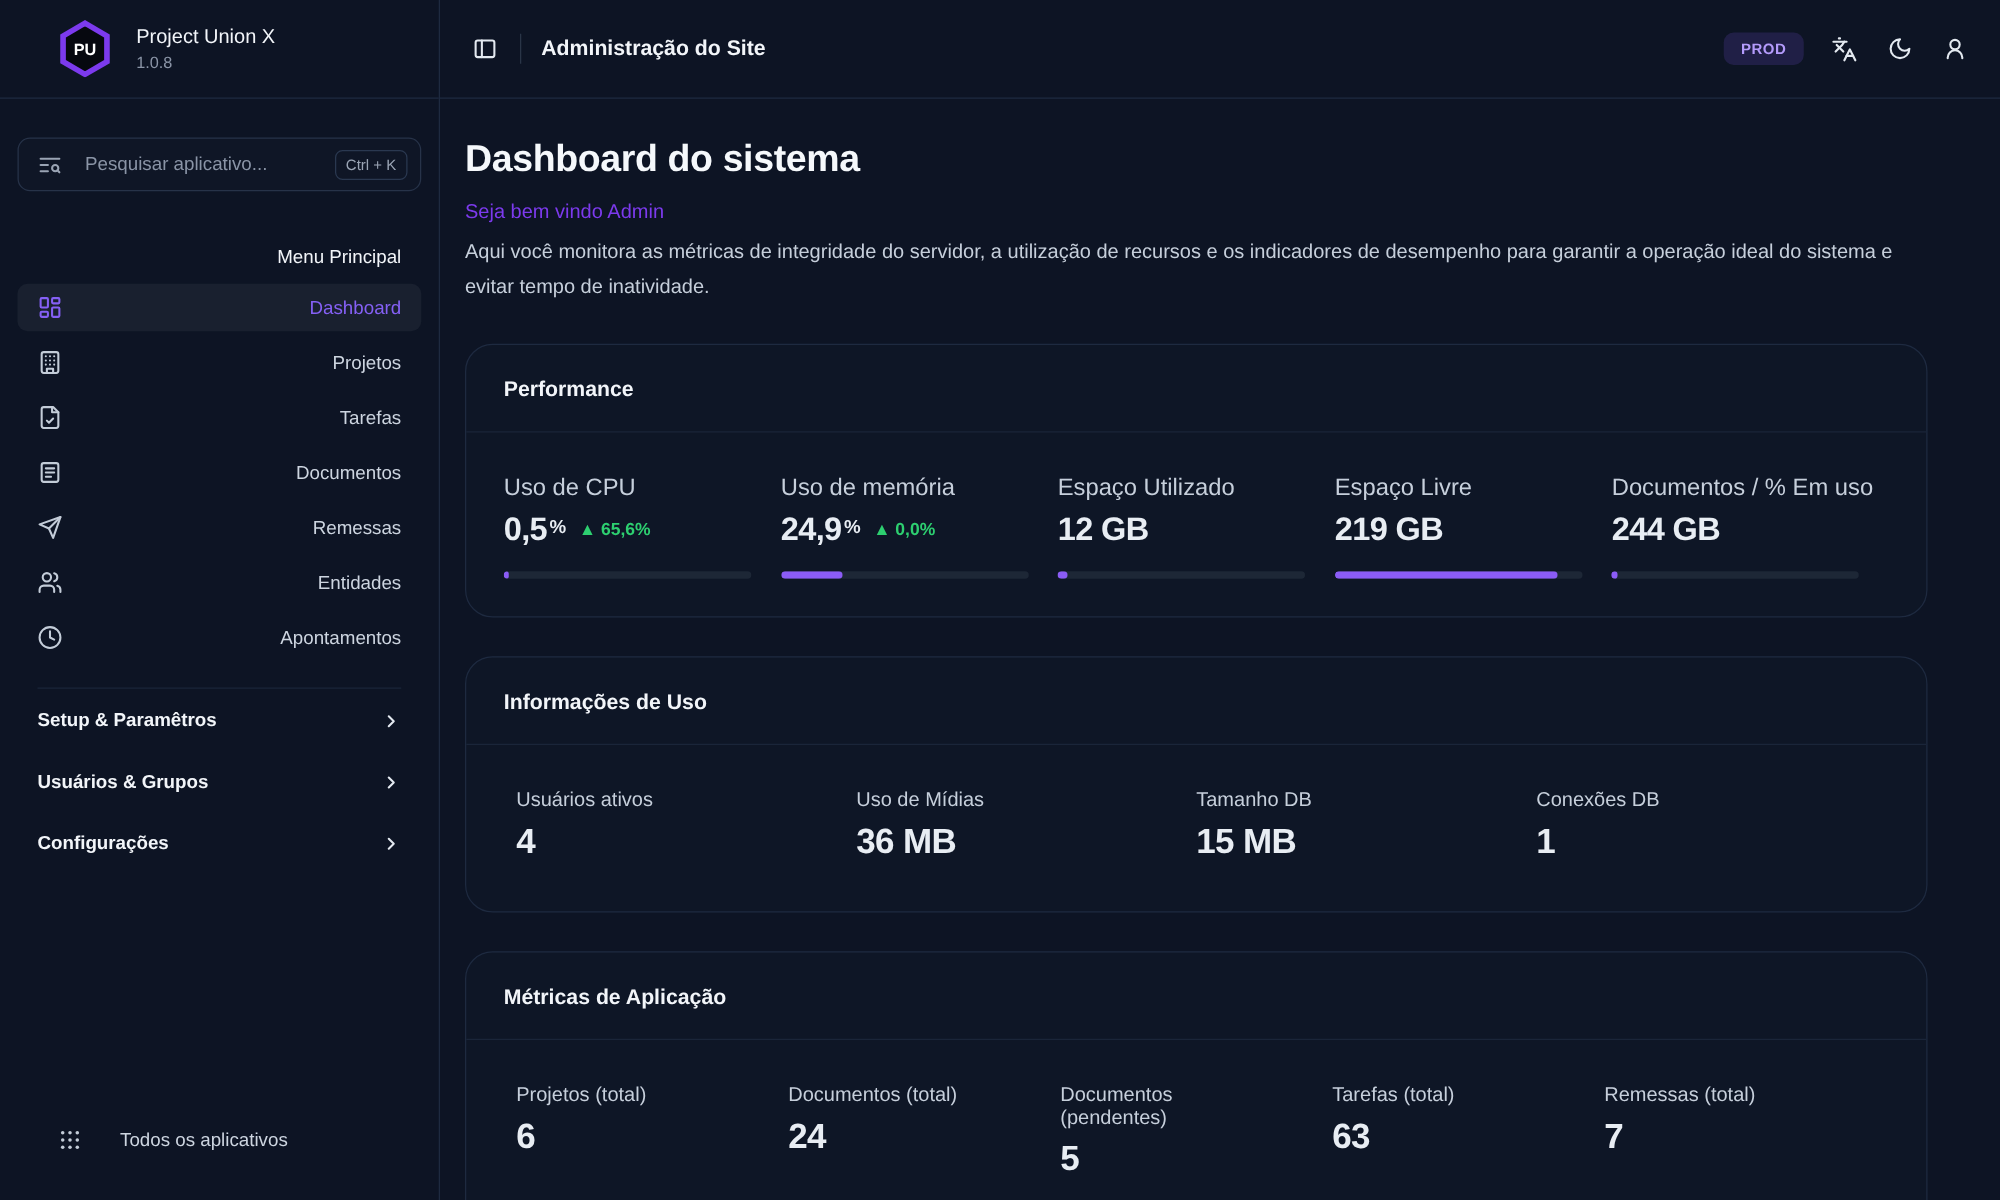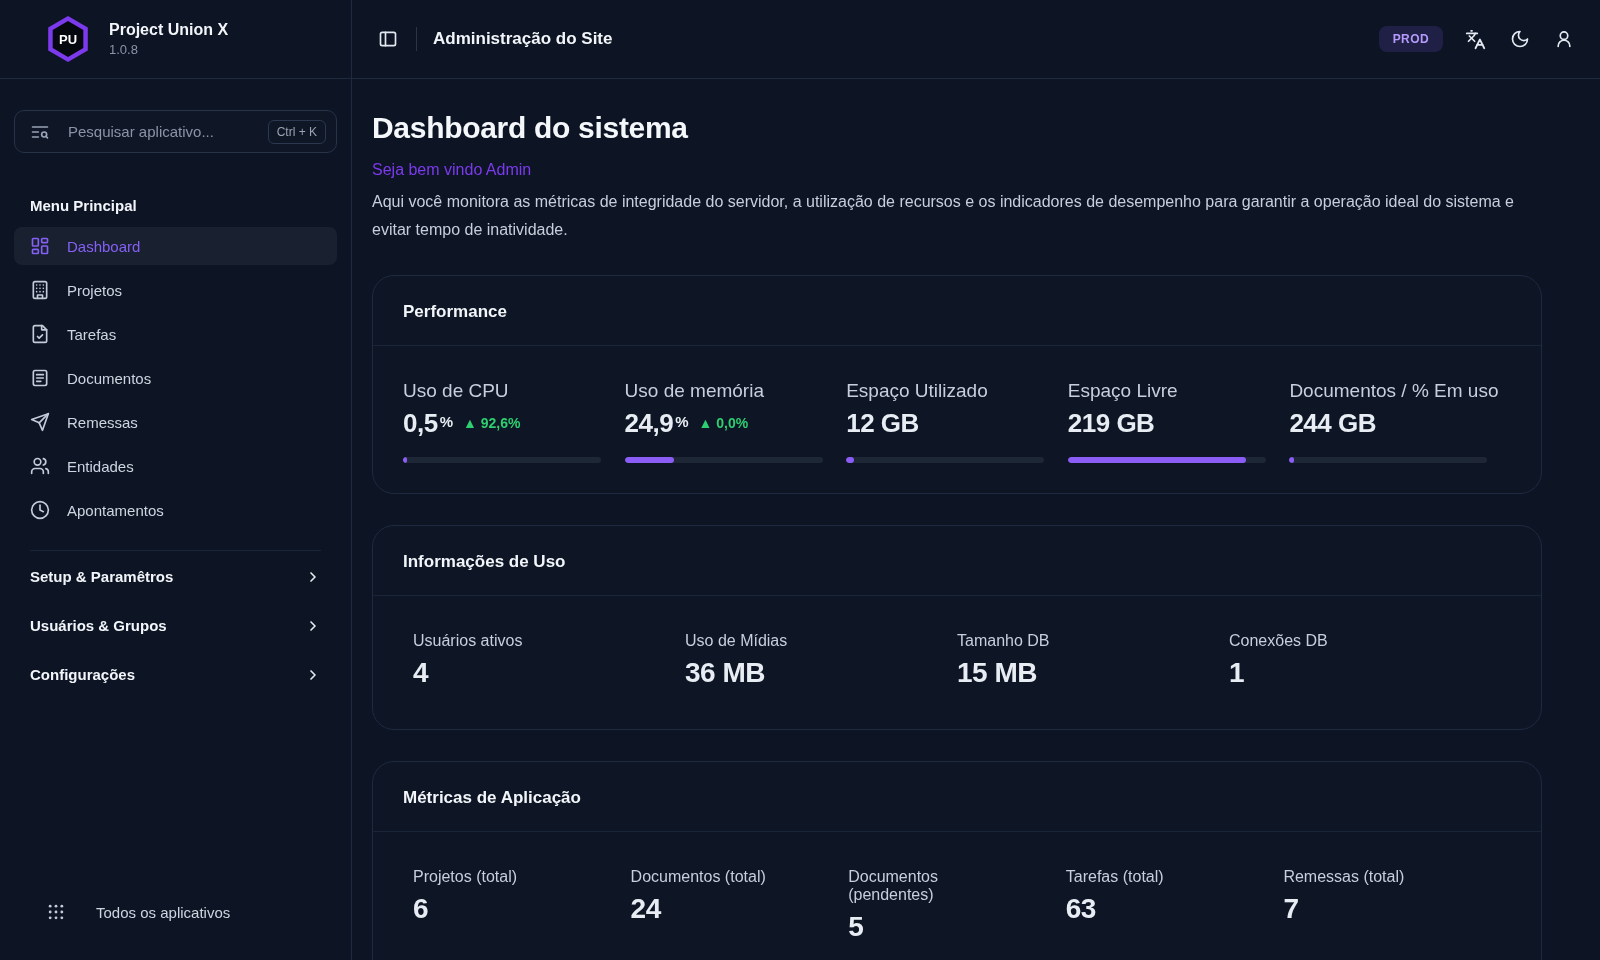--- a/index.html
+++ b/index.html
@@ -24,31 +24,31 @@
     font-family:"Liberation Sans",sans-serif;
     display:flex;
   }
   svg{display:block;}
 
   
   .sidebar{width:352px;min-width:352px;height:100%;border-right:1px solid var(--border);display:flex;flex-direction:column;}
   .sb-header{height:79px;display:flex;align-items:center;gap:19px;padding:0 46px;border-bottom:1px solid var(--border);}
   .logo-hex{width:44px;height:46px;background:#7c3aed;clip-path:polygon(50% 0%,95% 25%,95% 75%,50% 100%,5% 75%,5% 25%);display:flex;align-items:center;justify-content:center;}
   .logo-hex-inner{width:34px;height:36px;background:#06080f;clip-path:polygon(50% 0%,95% 25%,95% 75%,50% 100%,5% 75%,5% 25%);display:flex;align-items:center;justify-content:center;font-weight:700;font-size:13px;color:#fff;}
-  .app-name{font-size:16px;font-weight:700;color:var(--txt);}
+  .app-name{font-size:16px;font-weight:400;color:var(--txt);}
   .app-version{font-size:13px;color:var(--muted);margin-top:3px;}
 
   .sb-body{flex:1;display:flex;flex-direction:column;padding:31px 14px 0;}
   .search-box{height:43px;border:1px solid #273349;border-radius:10px;display:flex;align-items:center;gap:18px;padding:0 10px 0 15px;cursor:pointer;background:rgba(255,255,255,0.01);}
   .search-box .ph{font-size:15px;color:var(--muted);flex:1;white-space:nowrap;overflow:hidden;}
   .kbd{font-size:12px;color:#9aa4b4;border:1px solid #2a3850;border-radius:6px;padding:4px 8px;white-space:nowrap;}
 
-  .menu-title{margin:44px 16px 13px;font-size:15px;font-weight:700;color:var(--txt);}
+  .menu-title{margin:44px 16px 13px;font-size:15px;font-weight:400;color:var(--txt);text-align:right;}
   .nav{display:flex;flex-direction:column;gap:6px;}
-  .nav-item{height:38px;border-radius:8px;display:flex;align-items:center;gap:17px;padding:0 16px;font-size:15px;color:#cdd5e0;cursor:pointer;}
+  .nav-item{height:38px;border-radius:8px;display:flex;align-items:center;gap:17px;padding:0 16px;font-size:15px;color:#cdd5e0;cursor:pointer;justify-content:space-between;}
   .nav-item svg{color:#c3ccd8;}
   .nav-item.active{background:var(--active-bg);color:var(--accent-active);}
   .nav-item.active svg{color:var(--accent-active);}
 
   .sb-divider{height:1px;background:var(--border-soft);margin:21px 16px 1px;}
   .group-row{height:49px;display:flex;align-items:center;justify-content:space-between;padding:0 16px;cursor:pointer;}
   .group-row .glabel{font-size:15px;font-weight:700;color:var(--txt);}
   .group-row svg{color:#e3e9f0;}
 
   .sb-footer{margin-top:auto;padding:0 16px 38px;}
@@ -294,21 +294,21 @@
     <section class="card">
       <div class="card-h">
         <span class="card-title">Performance</span>
       </div>
       <div class="card-b grid-5">
         <div>
           <div class="m-label">Uso de CPU</div>
           <div class="m-value-row">
             <span class="m-value">0,5</span>
               <span class="m-suffix">%</span>
-              <span class="m-delta">▲ 92,6%</span>
+              <span class="m-delta">▲ 65,6%</span>
           </div>
           <div class="m-bar">
               <div class="m-fill" style="width: 2%;"></div>
             </div>
         </div>
         <div>
           <div class="m-label">Uso de memória</div>
           <div class="m-value-row">
             <span class="m-value">24,9</span>
               <span class="m-suffix">%</span>

